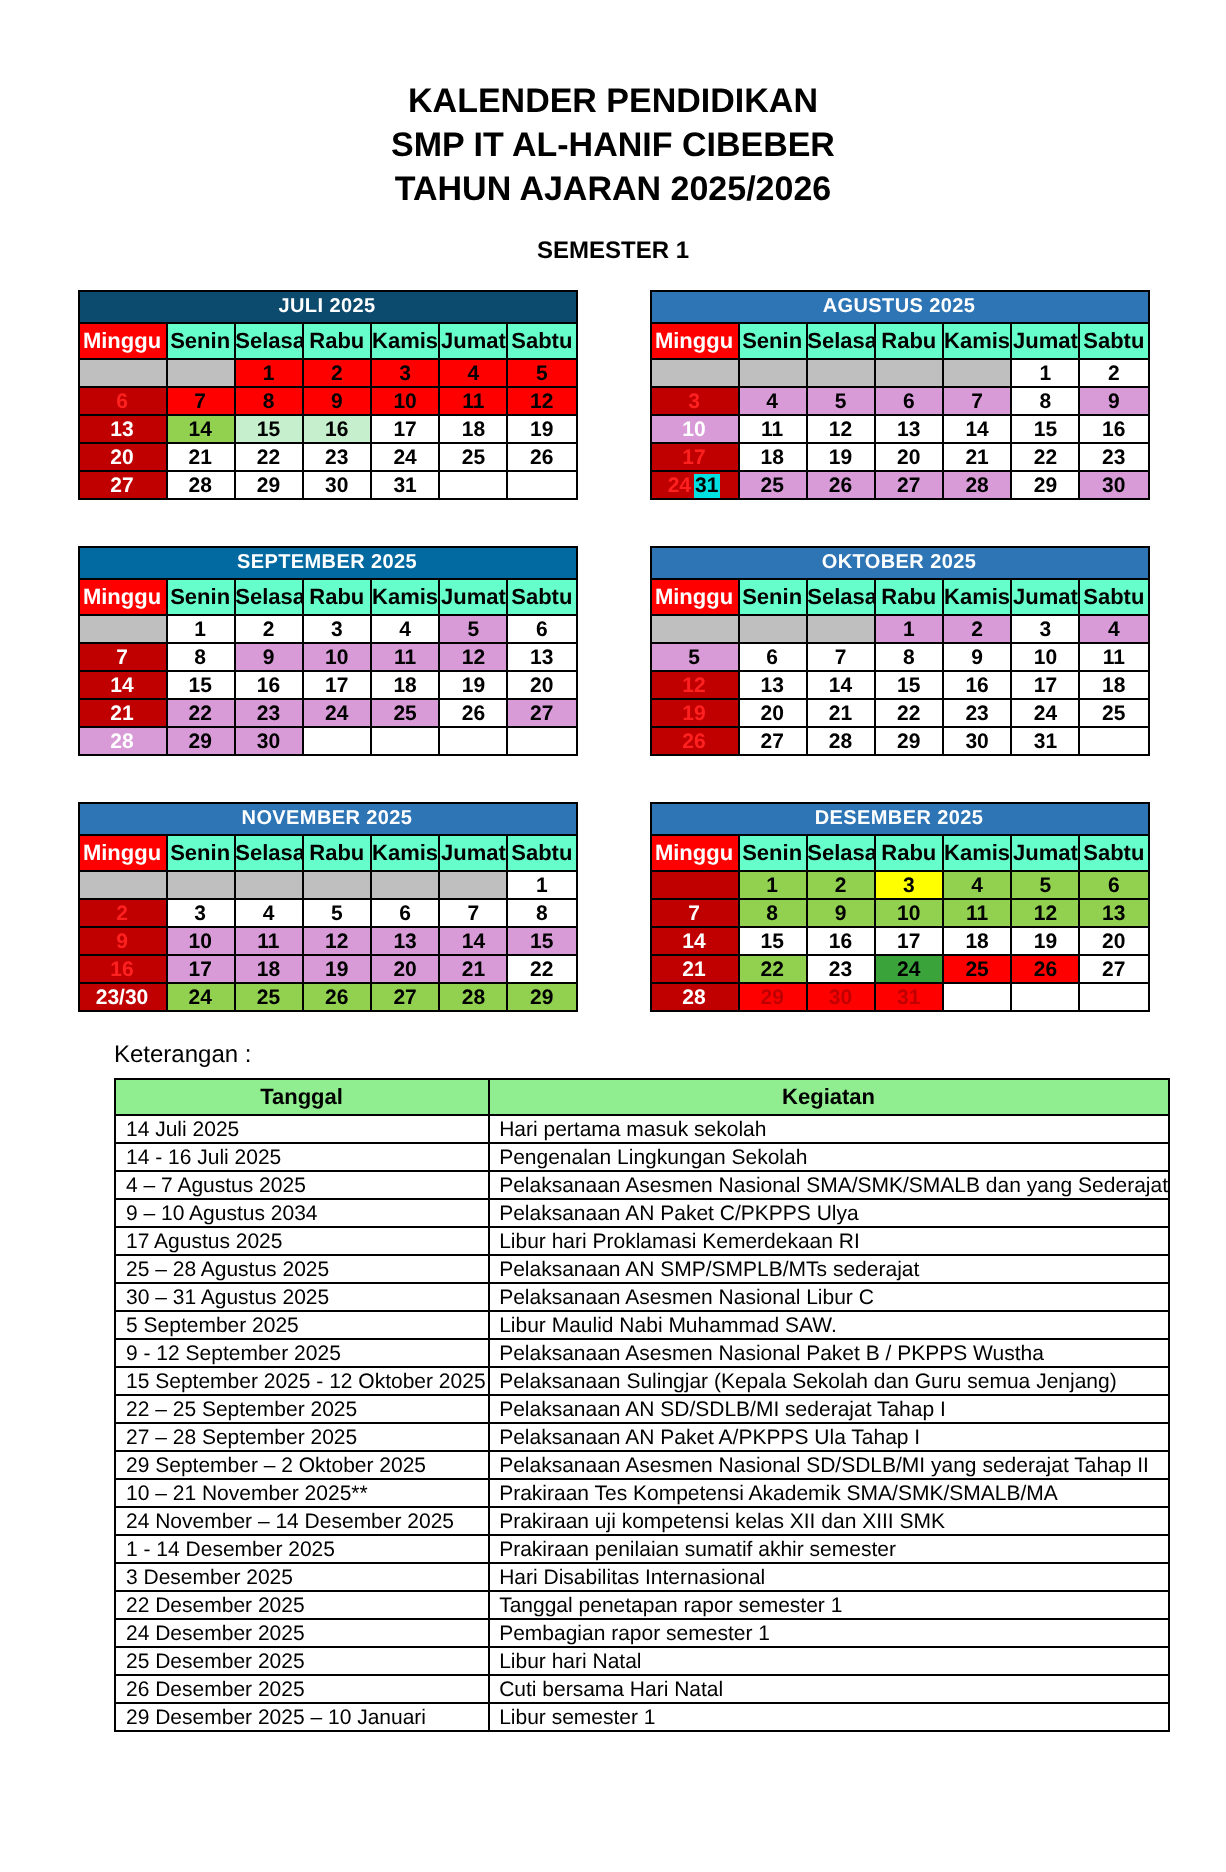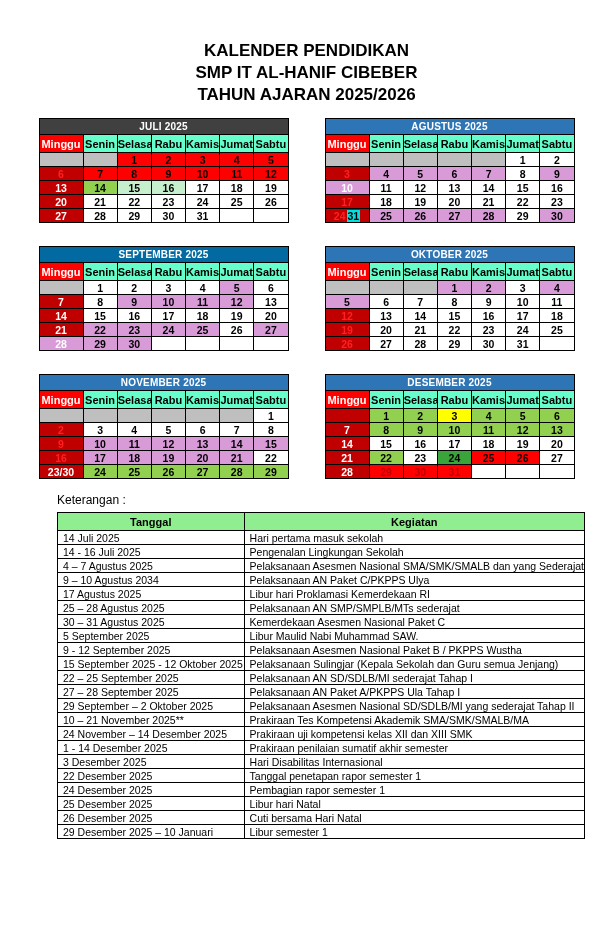--- a/index.html
+++ b/index.html
@@ -31,35 +31,36 @@
 </style>
 </head>
 <body>
 
 <div class="page">
   <div class="title-block">
     <div>KALENDER PENDIDIKAN</div>
     <div>SMP IT AL-HANIF CIBEBER</div>
     <div>TAHUN AJARAN 2025/2026</div>
   </div>
+  <div class="semester-title">SEMESTER 1</div>
 
   <div class="cal-grid" id="calGrid">
       <table class="cal">
         <colgroup>
           <col style="width: 44px;">
           <col style="width: auto;">
           <col style="width: auto;">
           <col style="width: auto;">
           <col style="width: auto;">
           <col style="width: auto;">
           <col style="width: auto;">
         </colgroup>
         <tbody>
           <tr>
-            <td class="mtitle" colspan="7" style="background: #404040; color: rgb(255, 255, 255); margin-top: 31px;">JULI 2025</td>
+            <td class="mtitle" colspan="7" style="background: #0c4a6e; color: rgb(255, 255, 255); margin-top: 31px;">JULI 2025</td>
           </tr>
           <tr>
             <td class="dh" style="background: rgb(255, 0, 0); color: rgb(255, 255, 255);">Minggu</td>
             <td class="dh" style="background: rgb(102, 255, 204); color: rgb(0, 0, 0);">Senin</td>
             <td class="dh" style="background: rgb(102, 255, 204); color: rgb(0, 0, 0);">Selasa</td>
             <td class="dh" style="background: rgb(102, 255, 204); color: rgb(0, 0, 0);">Rabu</td>
             <td class="dh" style="background: rgb(102, 255, 204); color: rgb(0, 0, 0);">Kamis</td>
             <td class="dh" style="background: rgb(102, 255, 204); color: rgb(0, 0, 0);">Jumat</td>
             <td class="dh" style="background: rgb(102, 255, 204); color: rgb(0, 0, 0);">Sabtu</td>
           </tr>
@@ -495,21 +496,21 @@
           <tr>
             <td class="ld">17 Agustus 2025</td>
             <td class="lk">Libur hari Proklamasi Kemerdekaan RI</td>
           </tr>
           <tr>
             <td class="ld">25 – 28 Agustus 2025</td>
             <td class="lk">Pelaksanaan AN SMP/SMPLB/MTs sederajat</td>
           </tr>
           <tr>
             <td class="ld">30 – 31 Agustus 2025</td>
-            <td class="lk">Kemerdekaan Asesmen Nasional Paket C</td>
+            <td class="lk">Pelaksanaan Asesmen Nasional Libur C</td>
           </tr>
           <tr>
             <td class="ld">5 September 2025</td>
             <td class="lk">Libur Maulid Nabi Muhammad SAW.</td>
           </tr>
           <tr>
             <td class="ld">9 - 12 September 2025</td>
             <td class="lk">Pelaksanaan Asesmen Nasional Paket B / PKPPS Wustha</td>
           </tr>
           <tr>

